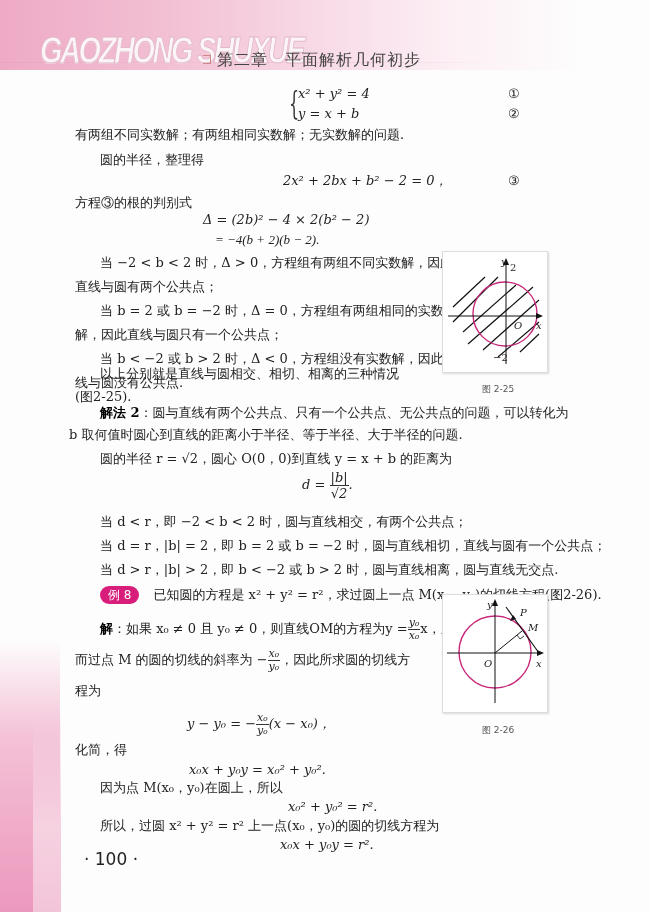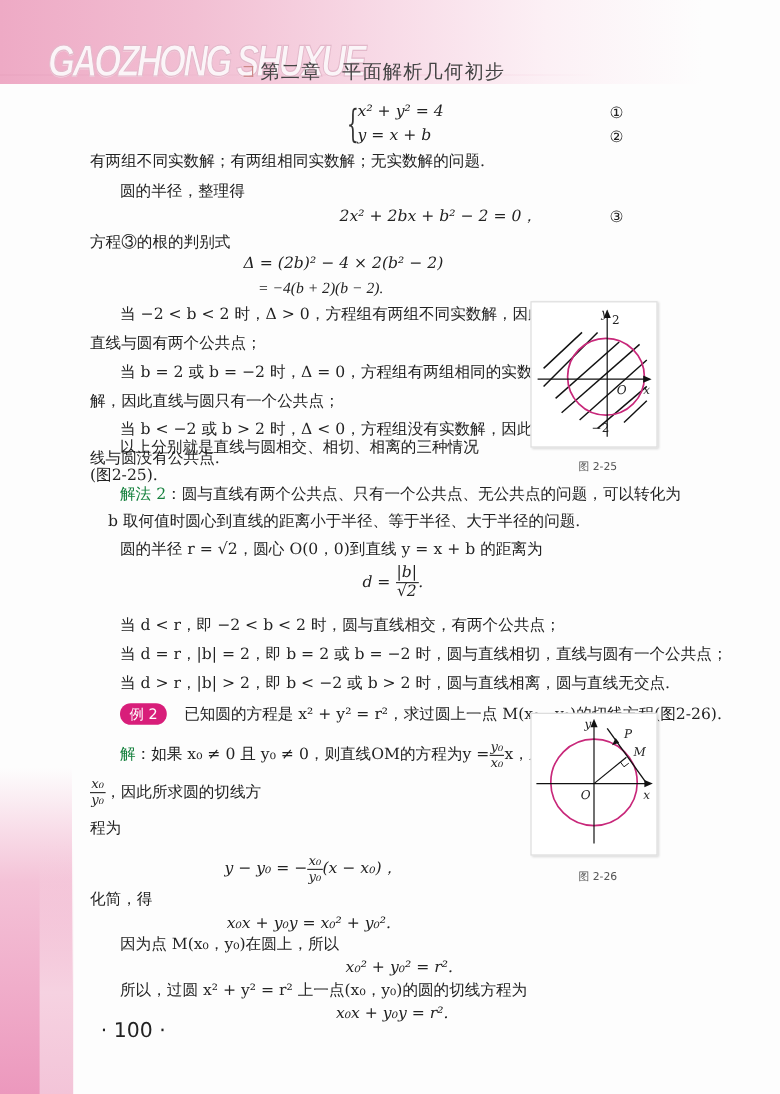--- a/index.html
+++ b/index.html
@@ -33,21 +33,21 @@
     position: absolute; left: 0; top: 640px; width: 60px; height: 272px;
     background: linear-gradient(180deg, rgba(240,170,200,0) 0%, #f4c2d7 35%, #ec98bd 100%);
   }
   .left-stripe2 {
     position: absolute; left: 33px; top: 700px; width: 28px; height: 212px;
     background: linear-gradient(180deg, rgba(250,220,232,0) 0%, #f6d2e1 60%, #f3c4d8 100%);
   }
   .t { position: absolute; font-size: 13px; line-height: 16px; white-space: nowrap; }
   .m { font-style: italic; }
   .eq-num { position: absolute; left: 508px; font-size: 13px; }
-  .red { color: #15803d; font-weight: normal; }
+  .red { color: #000000; font-weight: bold; }
   .badge {
     display: inline-block; background: #d81e7a; color: #fff; border-radius: 9px;
     font-size: 12px; padding: 1px 8px; font-family: "DejaVu Sans", sans-serif; margin-right: 14px;
   }
   .brace { position: absolute; left: 289px; top: 88px; font-size: 32px; line-height: 30px; color: #333; font-family: "DejaVu Serif", serif; transform: scaleX(0.5); transform-origin: left; }
   .frac { display: inline-block; vertical-align: middle; text-align: center; font-size: 11px; line-height: 12px; }
   .frac .num { display: block; border-bottom: 1px solid #333; padding: 0 1px; }
   .frac .den { display: block; }
   .fig {
     position: absolute; background: #fff; border: 1px solid #ddd;
@@ -119,34 +119,34 @@
 
 <div class="t" style="left:100px;top:365px;"></div>
 <div class="t" style="left:100px;top:364px;"></div>
 
 <div class="t" style="left:100px;top:366px;"></div>
 
 <div class="t" style="left:100px;top:366px;">以上分别就是直线与圆相交、相切、相离的三种情况</div>
 <div class="t" style="left:75px;top:389px;">(图2-25).</div>
 
 <div class="t" style="left:100px;top:405px;"><span class="red">解法 2</span><span>：圆与直线有两个公共点、只有一个公共点、无公共点的问题，可以转化为</span></div>
-<div class="t" style="left:90px;top:427px;">b 取何值时圆心到直线的距离小于半径、等于半径、大于半径的问题.</div>
+<div class="t" style="left:69px;top:427px;">b 取何值时圆心到直线的距离小于半径、等于半径、大于半径的问题.</div>
 <div class="t" style="left:100px;top:451px;">圆的半径 r = √2，圆心 O(0，0)到直线 y = x + b 的距离为</div>
 <div class="t m" style="left:302px;top:470px;">
   <span>d =</span>
   <span class="frac" style="font-size:13px;line-height:15px;"><span class="num">|b|</span><span class="den">√2</span></span><span>.</span>
 </div>
 <div class="t" style="left:100px;top:514px;">当 d &lt; r，即 −2 &lt; b &lt; 2 时，圆与直线相交，有两个公共点；</div>
 <div class="t" style="left:100px;top:538px;">当 d = r，|b| = 2，即 b = 2 或 b = −2 时，圆与直线相切，直线与圆有一个公共点；</div>
 <div class="t" style="left:100px;top:562px;">当 d &gt; r，|b| &gt; 2，即 b &lt; −2 或 b &gt; 2 时，圆与直线相离，圆与直线无交点.</div>
 
-<div class="t" style="left:100px;top:586px;"><span class="badge">例 2</span><span>已知圆的方程是 x² + y² = r²，求过圆上一点 M(x₀，y₀)的切线方程(图2-26).</span></div>
+<div class="t" style="left:100px;top:586px;"><span class="badge">例 8</span><span>已知圆的方程是 x² + y² = r²，求过圆上一点 M(x₀，y₀)的切线方程(图2-26).</span></div>
 
 <div class="t" style="left:100px;top:617px;"><span class="red">解</span><span>：如果 x₀ ≠ 0 且 y₀ ≠ 0，则直线OM的方程为y =</span><span class="frac m"><span class="num">y₀</span><span class="den">x₀</span></span><span>x，从</span></div>
-<div class="t" style="left:75px;top:648px;"><span class="frac m"><span class="num">x₀</span><span class="den">y₀</span></span><span>，因此所求圆的切线方</span></div>
+<div class="t" style="left:75px;top:648px;"><span>而过点 M 的圆的切线的斜率为 −</span><span class="frac m"><span class="num">x₀</span><span class="den">y₀</span></span><span>，因此所求圆的切线方</span></div>
 <div class="t" style="left:75px;top:683px;">程为</div>
 <div class="t m" style="left:187px;top:712px;"><span>y − y₀ = −</span><span class="frac"><span class="num">x₀</span><span class="den">y₀</span></span><span>(x − x₀)，</span></div>
 <div class="t" style="left:75px;top:742px;">化简，得</div>
 <div class="t m" style="left:189px;top:762px;">x₀x + y₀y = x₀² + y₀².</div>
 <div class="t" style="left:100px;top:780px;">因为点 M(x₀，y₀)在圆上，所以</div>
 <div class="t m" style="left:288px;top:799px;">x₀² + y₀² = r².</div>
 <div class="t" style="left:100px;top:818px;">所以，过圆 x² + y² = r² 上一点(x₀，y₀)的圆的切线方程为</div>
 <div class="t m" style="left:280px;top:837px;">x₀x + y₀y = r².</div>
 
 <div class="fig" style="left:442px;top:594px;width:104px;height:117px;">

